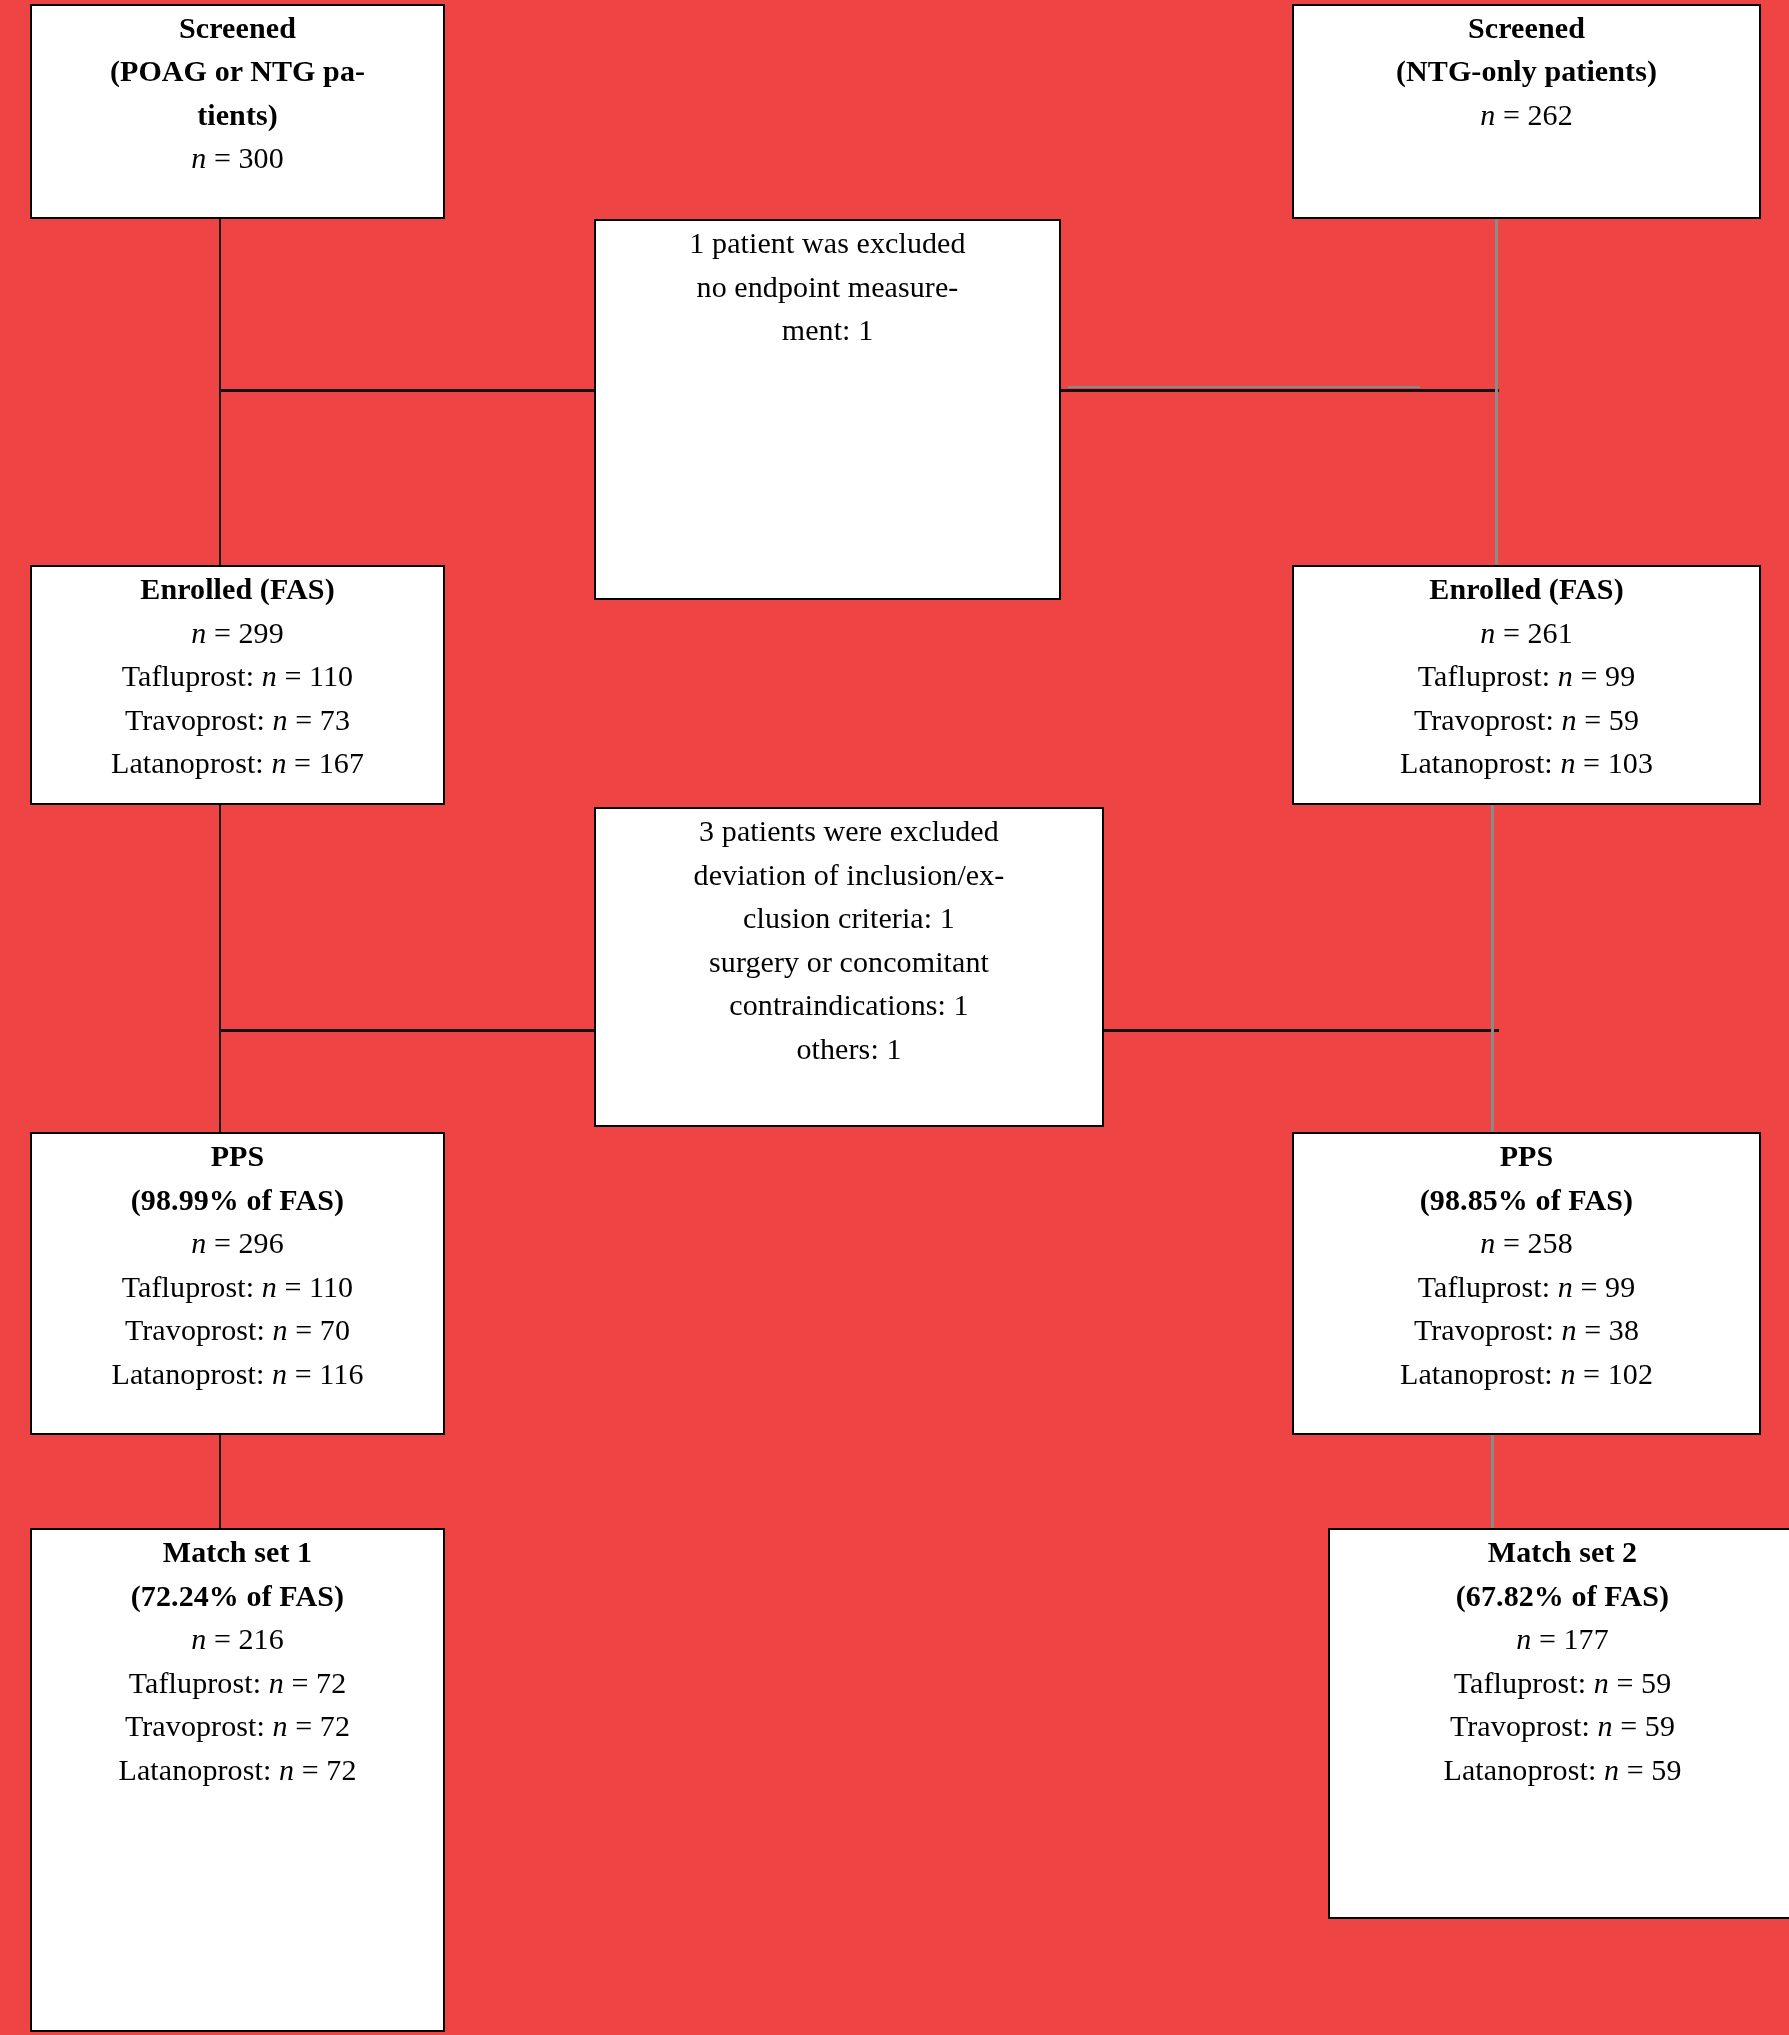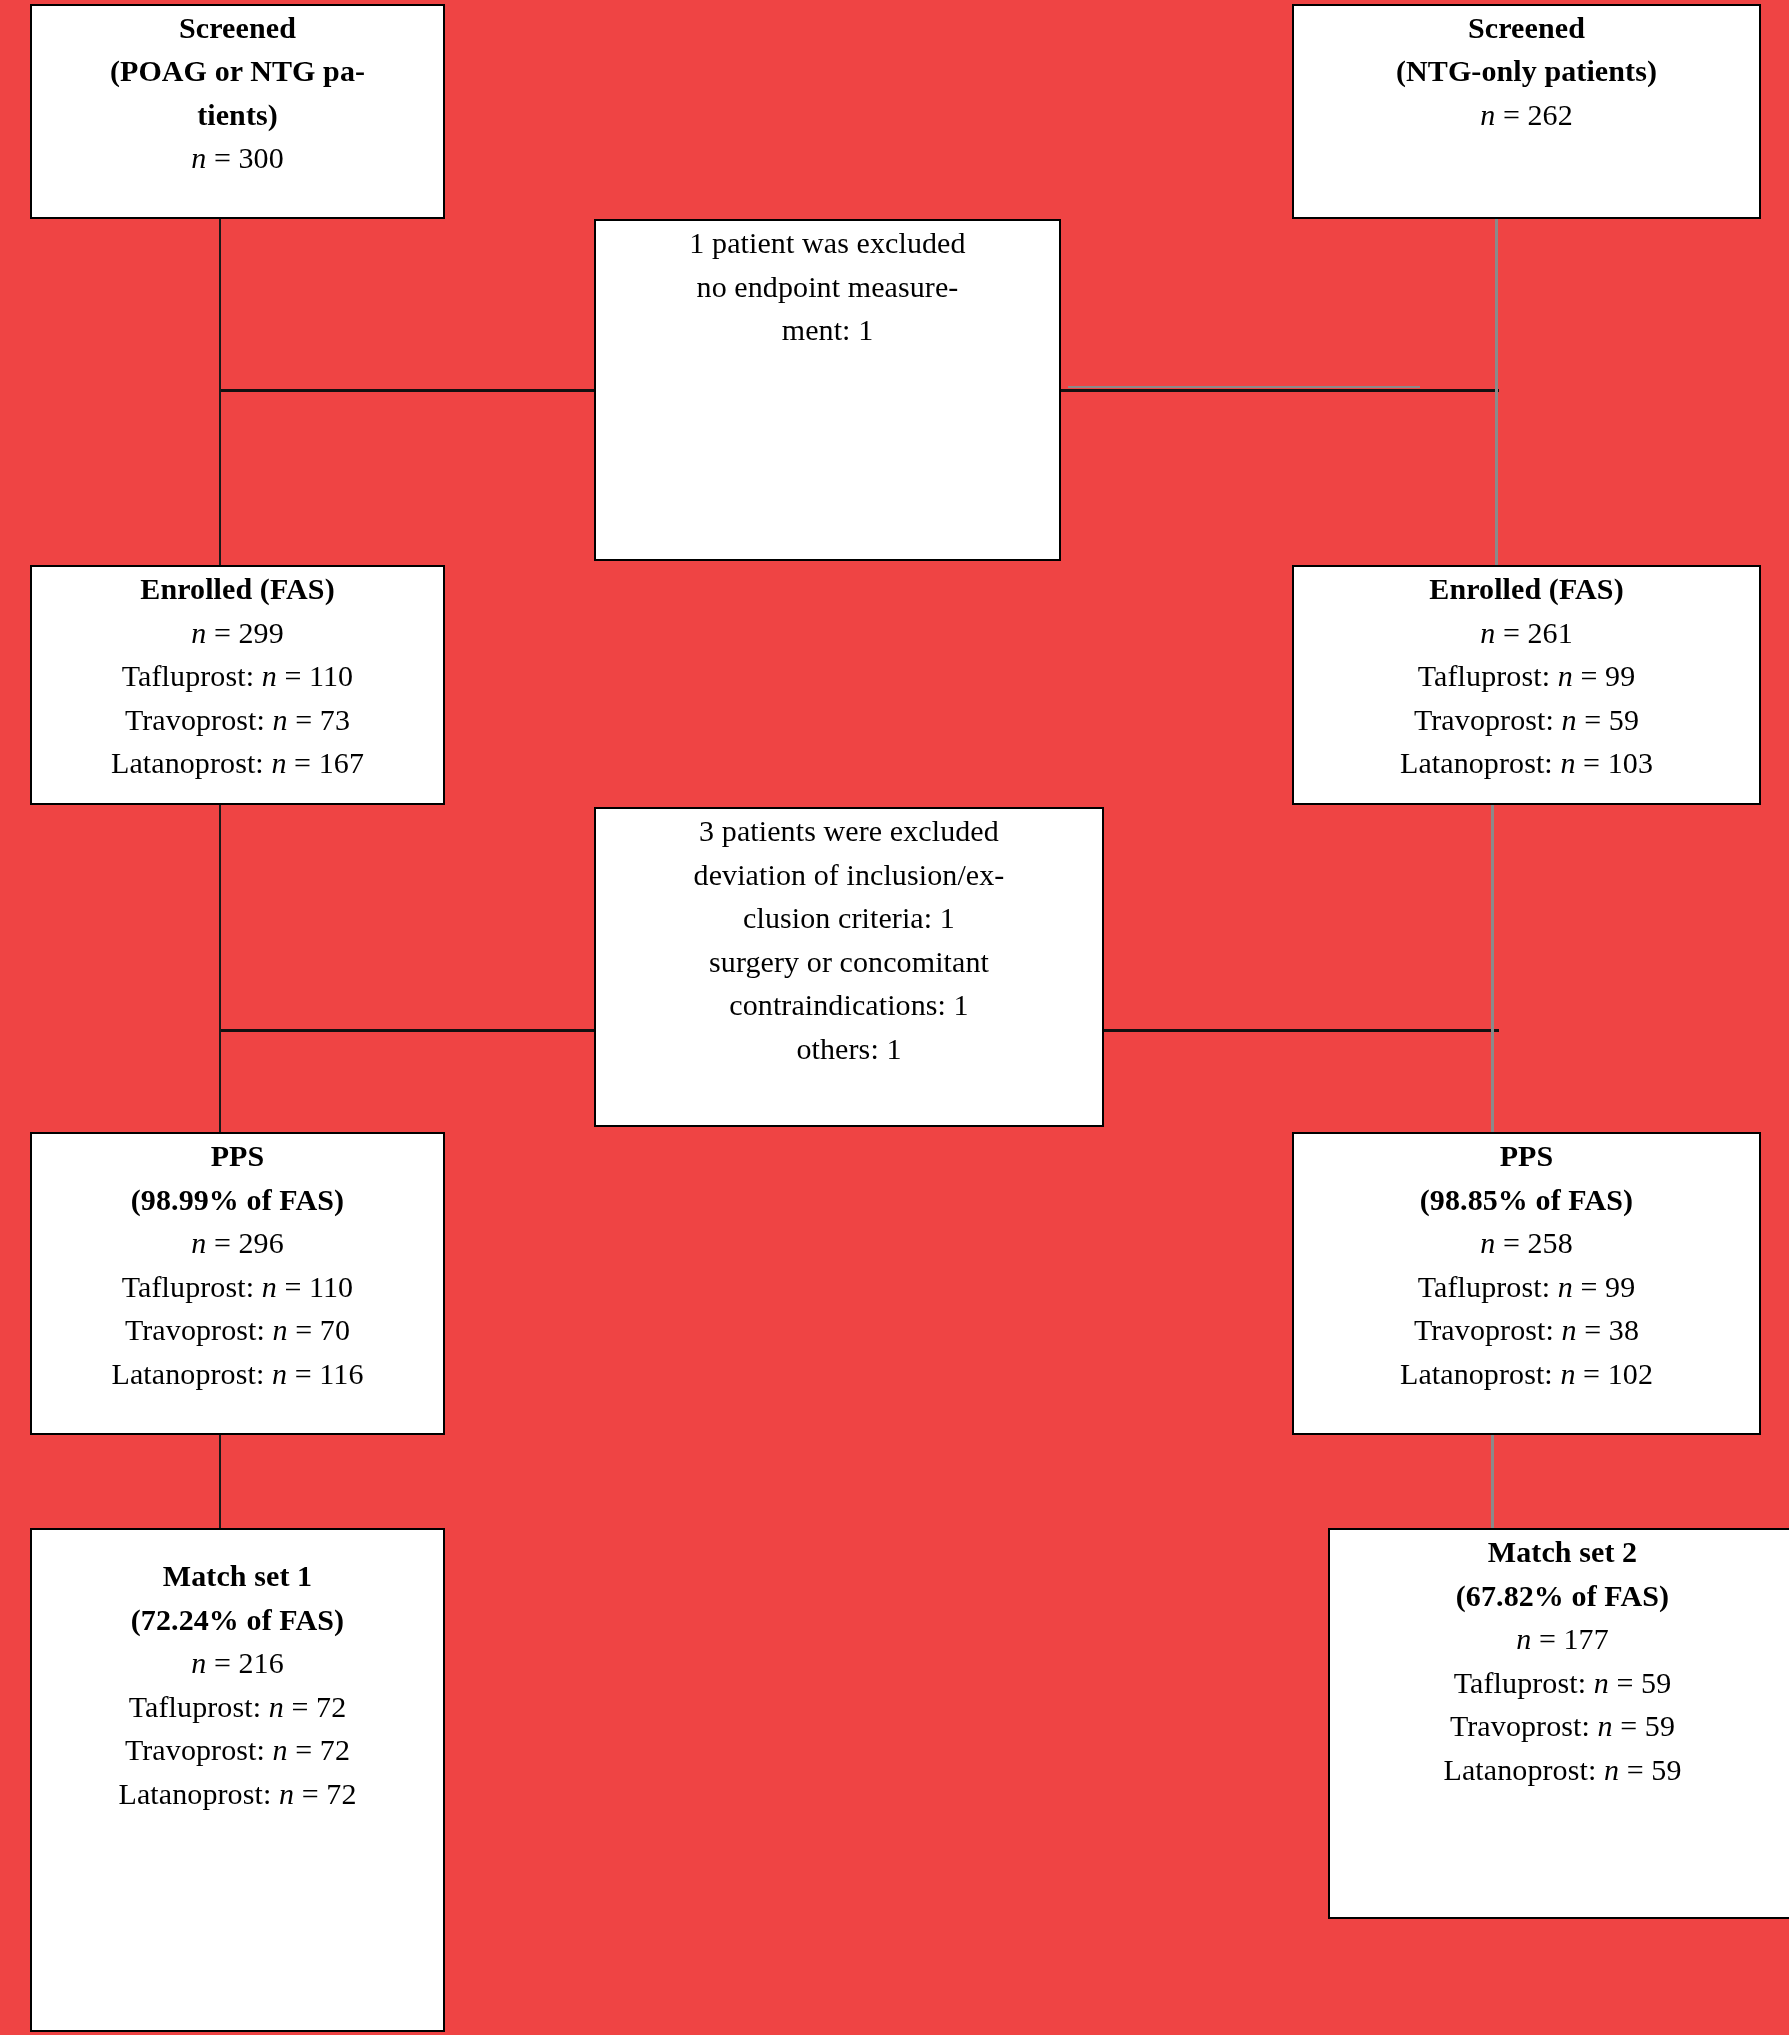--- a/index.html
+++ b/index.html
@@ -65,21 +65,21 @@
     font-weight: bold;
   }
   .ital {
     font-style: italic;
   }
 
   
   .pad-top-sm   { padding-top: 10.8px; }
   .pad-top-lg   { padding-top: 59px; }
   .pad-top-xl   { padding-top: 103px; }
-  .pad-top-xxl  { padding-top: 147px; margin-top: 24px; }
+  .pad-top-xxl  { padding-top: 147px; }
 </style>
 </head>
 <body>
 
 <div id="canvas">
 
   <div class="vline" style="left:219px; top:215px; width:2.4px; height:176px;"></div>
 
   <div class="hline" style="left:219px; top:389px; width:377px; height:3.4px;"></div>
 
@@ -119,21 +119,21 @@
     <div class="inner pad-top-sm">
       <div class="line-row bold">Screened</div>
       <div class="line-row bold">(NTG-only patients)</div>
       <div class="line-row">
         <span class="ital">n</span>
         <span>= 262</span>
       </div>
     </div>
   </div>
 
-  <div class="box" style="left:594px; top:219px; width:467px; height:342px;">
+  <div class="box" style="left:594px; top:219px; width:467px; height:381px;">
     <div class="inner pad-top-xl">
       <div class="line-row">1 patient was excluded</div>
       <div class="line-row">no endpoint measure-</div>
       <div class="line-row">ment: 1</div>
     </div>
   </div>
 
   <div class="box" style="left:30px; top:565px; width:415px; height:240px;">
     <div class="inner pad-top-sm">
       <div class="line-row bold">Enrolled (FAS)</div>

